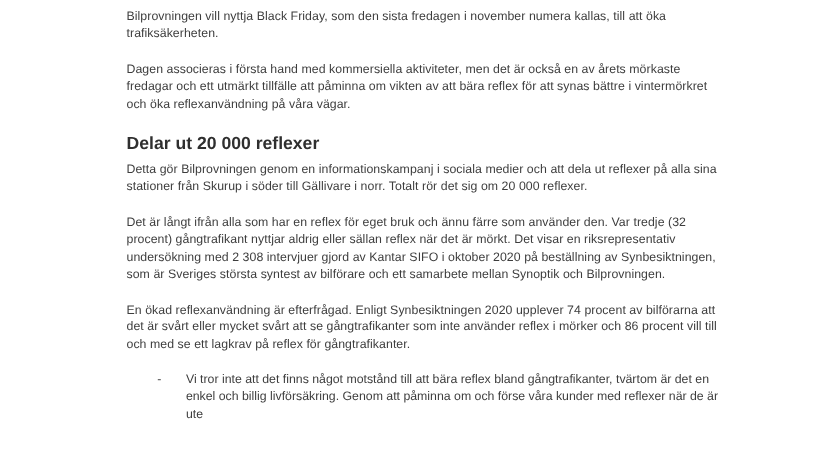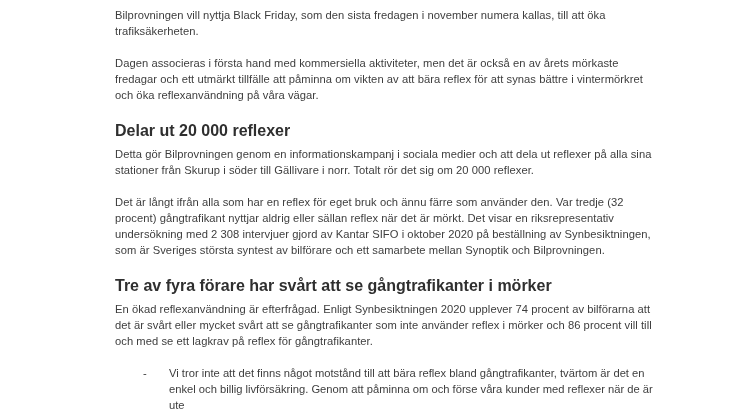--- a/index.html
+++ b/index.html
@@ -71,21 +71,20 @@
   <p class="body-text">Dagen associeras i första hand med kommersiella aktiviteter, men det är också en av årets mörkaste fredagar och ett utmärkt tillfälle att påminna om vikten av att bära reflex för att synas bättre i vintermörkret och öka reflexanvändning på våra vägar.</p>
 
   <div class="heading-block">
     <h2 class="section-heading">Delar ut 20 000 reflexer</h2>
     <p class="body-text">Detta gör Bilprovningen genom en informationskampanj i sociala medier och att dela ut reflexer på alla sina stationer från Skurup i söder till Gällivare i norr. Totalt rör det sig om 20 000 reflexer.</p>
   </div>
 
   <p class="body-text">Det är långt ifrån alla som har en reflex för eget bruk och ännu färre som använder den. Var tredje (32 procent) gångtrafikant nyttjar aldrig eller sällan reflex när det är mörkt. Det visar en riksrepresentativ undersökning med 2 308 intervjuer gjord av Kantar SIFO i oktober 2020 på beställning av Synbesiktningen, som är Sveriges största syntest av bilförare och ett samarbete mellan Synoptik och Bilprovningen.</p>
 
   <div class="heading-block">
-    <h2 class="section-heading">Tre av fyra förare har svårt att se gångtrafikanter i mörker</h2>
     <p class="body-text">En ökad reflexanvändning är efterfrågad. Enligt Synbesiktningen 2020 upplever 74 procent av bilförarna att det är svårt eller mycket svårt att se gångtrafikanter som inte använder reflex i mörker och 86 procent vill till och med se ett lagkrav på reflex för gångtrafikanter.</p>
   </div>
 
 
   <ul class="bullet-list">
     <li>
       <span class="dash">-</span>
       <span>Vi tror inte att det finns något motstånd till att bära reflex bland gångtrafikanter, tvärtom är det en enkel och billig livförsäkring. Genom att påminna om och förse våra kunder med reflexer när de är ute</span>
     </li>
   </ul>

